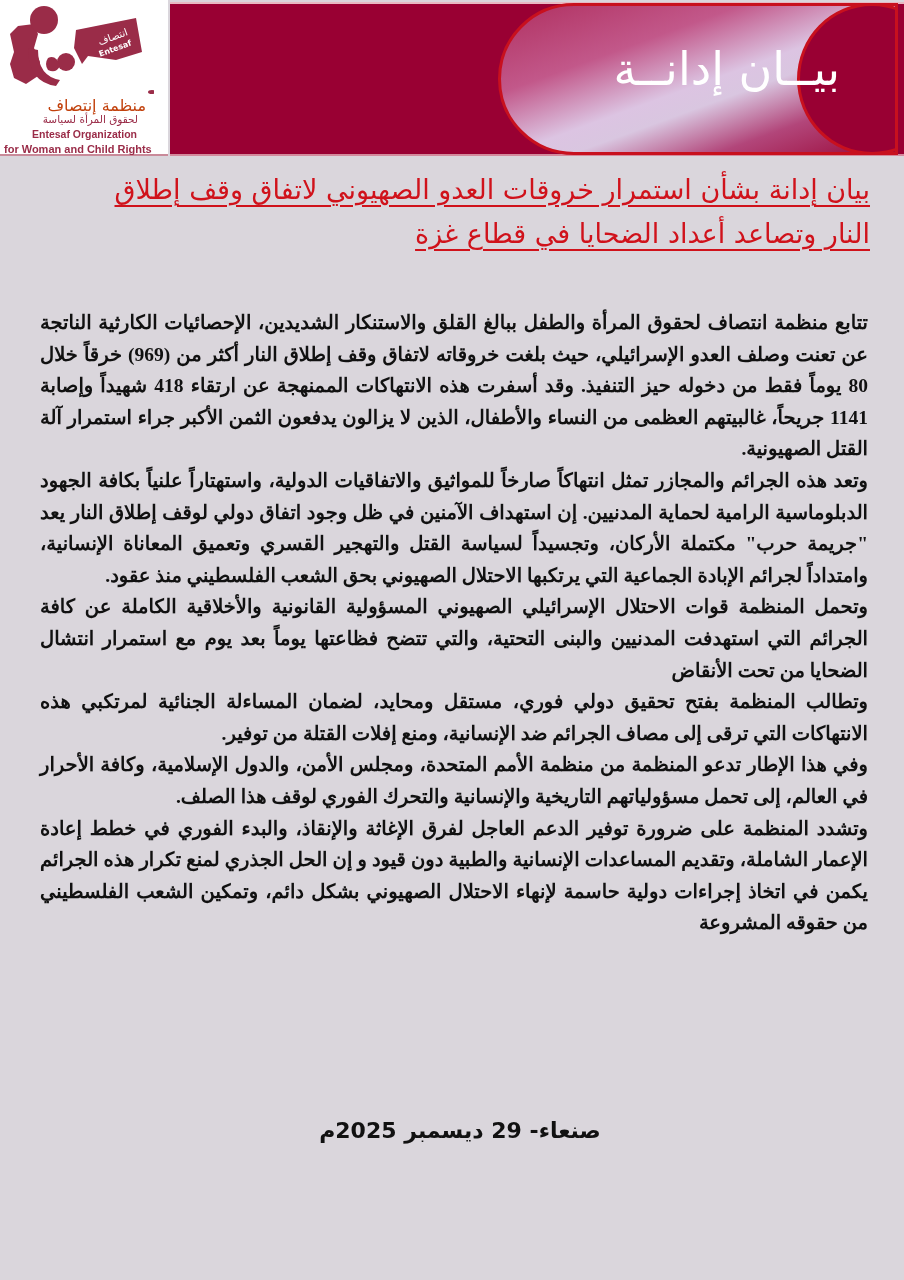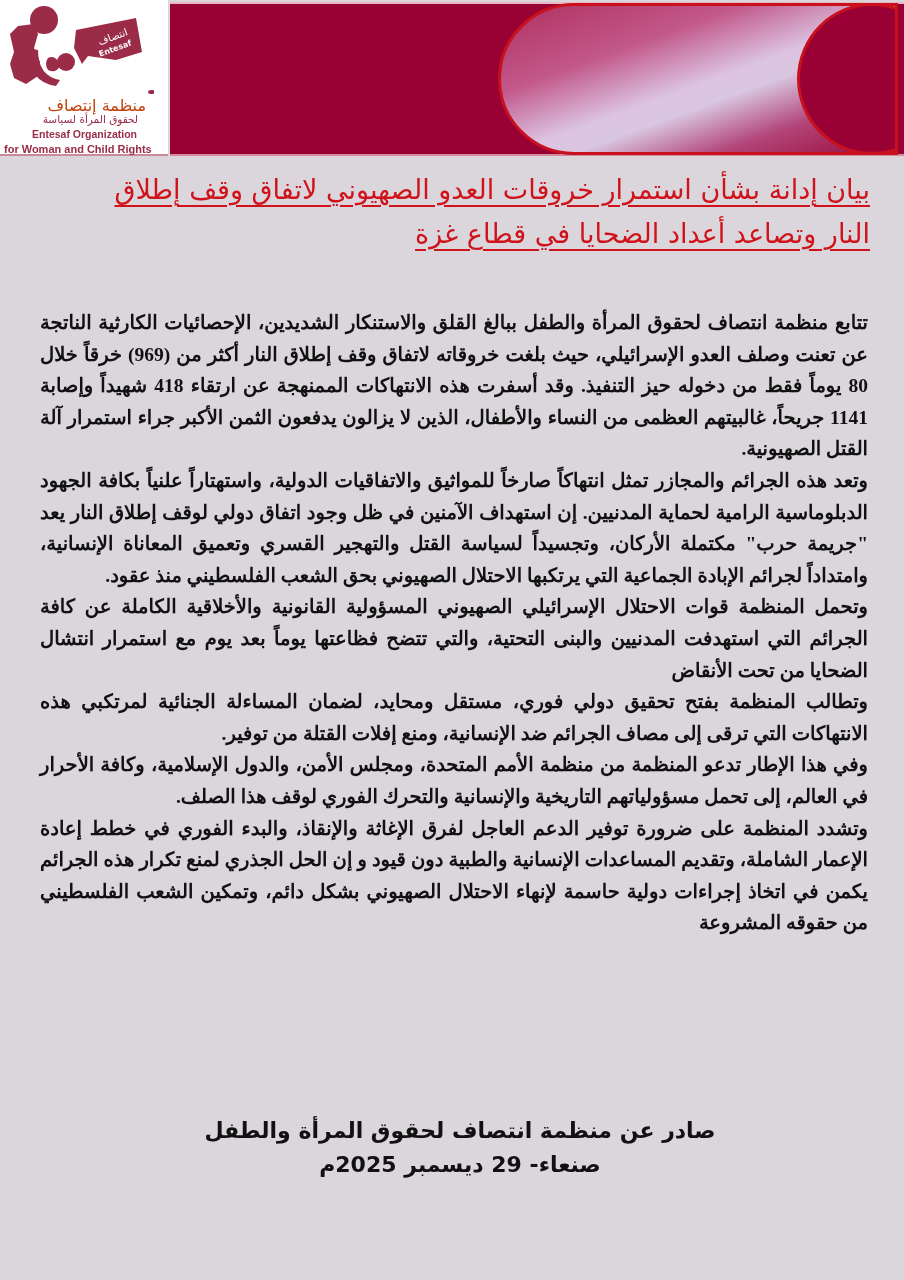--- a/index.html
+++ b/index.html
@@ -111,32 +111,32 @@
     </svg>
     <div class="logo-ar-name">منظمة إنتصاف</div>
     <div class="logo-ar-sub">لحقوق المرأة لسياسة</div>
     <div class="logo-en-name">Entesaf Organization</div>
     <div class="logo-en-sub">for Woman and Child Rights</div>
   </div>
   <div class="banner"></div>
   <div class="pill">
     <div class="pill-cap"></div>
   </div>
+  <div class="banner-title">بيــان إدانــة</div>
 </div>
 
 <div class="headline">
   <span>بيان إدانة بشأن استمرار خروقات العدو الصهيوني لاتفاق وقف إطلاق</span><br>
   <span>النار وتصاعد أعداد الضحايا في قطاع غزة</span>
 </div>
 
 <div class="body-text">
   <p>تتابع منظمة انتصاف لحقوق المرأة والطفل ببالغ القلق والاستنكار الشديدين، الإحصائيات الكارثية الناتجة عن تعنت وصلف العدو الإسرائيلي، حيث بلغت خروقاته لاتفاق وقف إطلاق النار أكثر من (969) خرقاً خلال 80 يوماً فقط من دخوله حيز التنفيذ. وقد أسفرت هذه الانتهاكات الممنهجة عن ارتقاء 418 شهيداً وإصابة 1141 جريحاً، غالبيتهم العظمى من النساء والأطفال، الذين لا يزالون يدفعون الثمن الأكبر جراء استمرار آلة القتل الصهيونية.</p>
   <p>وتعد هذه الجرائم والمجازر تمثل انتهاكاً صارخاً للمواثيق والاتفاقيات الدولية، واستهتاراً علنياً بكافة الجهود الدبلوماسية الرامية لحماية المدنيين. إن استهداف الآمنين في ظل وجود اتفاق دولي لوقف إطلاق النار يعد "جريمة حرب" مكتملة الأركان، وتجسيداً لسياسة القتل والتهجير القسري وتعميق المعاناة الإنسانية، وامتداداً لجرائم الإبادة الجماعية التي يرتكبها الاحتلال الصهيوني بحق الشعب الفلسطيني منذ عقود.</p>
   <p>وتحمل المنظمة قوات الاحتلال الإسرائيلي الصهيوني المسؤولية القانونية والأخلاقية الكاملة عن كافة الجرائم التي استهدفت المدنيين والبنى التحتية، والتي تتضح فظاعتها يوماً بعد يوم مع استمرار انتشال الضحايا من تحت الأنقاض</p>
   <p>وتطالب المنظمة بفتح تحقيق دولي فوري، مستقل ومحايد، لضمان المساءلة الجنائية لمرتكبي هذه الانتهاكات التي ترقى إلى مصاف الجرائم ضد الإنسانية، ومنع إفلات القتلة من توفير.</p>
   <p>وفي هذا الإطار تدعو المنظمة من منظمة الأمم المتحدة، ومجلس الأمن، والدول الإسلامية، وكافة الأحرار في العالم، إلى تحمل مسؤولياتهم التاريخية والإنسانية والتحرك الفوري لوقف هذا الصلف.</p>
   <p>وتشدد المنظمة على ضرورة توفير الدعم العاجل لفرق الإغاثة والإنقاذ، والبدء الفوري في خطط إعادة الإعمار الشاملة، وتقديم المساعدات الإنسانية والطبية دون قيود و إن الحل الجذري لمنع تكرار هذه الجرائم يكمن في اتخاذ إجراءات دولية حاسمة لإنهاء الاحتلال الصهيوني بشكل دائم، وتمكين الشعب الفلسطيني من حقوقه المشروعة</p>
 </div>
 
 <div class="signature">
-  <div>صادر عن منظمة انتصاف لحقوق المرأة والطفل</div>
   <div>صنعاء- 29 ديسمبر 2025م</div>
 </div>
 
 </body></html>

